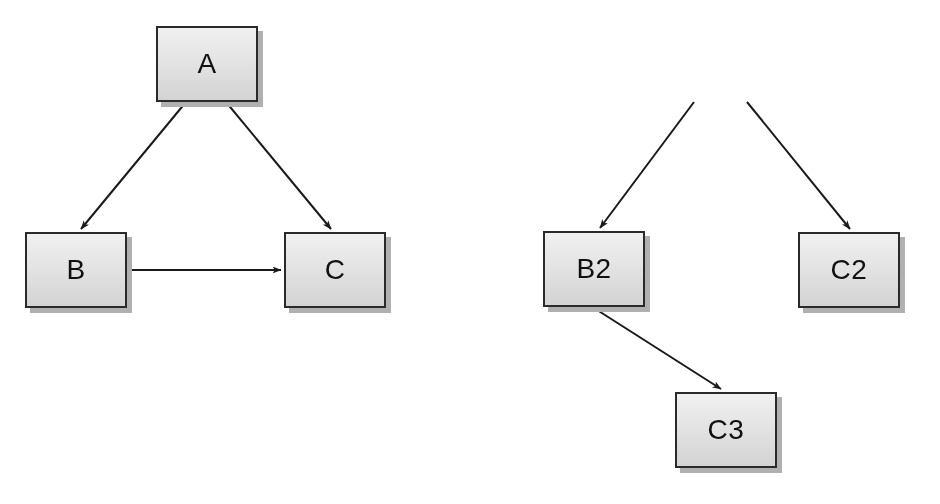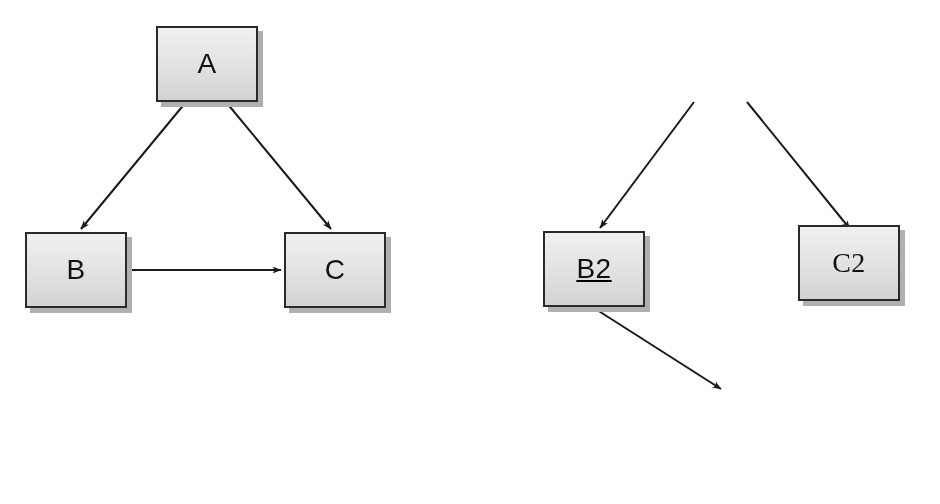--- a/index.html
+++ b/index.html
@@ -45,22 +45,22 @@
     color: #111111;
     line-height: 1;
     letter-spacing: 0.5px;
     user-select: none;
   }
   
   .node-A  { left: 156px; top: 26px;  }
   .node-B  { left: 25px;  top: 232px; }
   .node-C  { left: 284px; top: 232px; }
   .node-A2 { left: 670px; top: 25px;  }
-  .node-B2 { left: 543px; top: 231px; text-decoration: underline; }
-  .node-C2 { left: 798px; top: 225px; font-family: Liberation Serif, serif; }
+  .node-B2 { left: 543px; top: 231px; }
+  .node-C2 { left: 798px; top: 232px; }
   .node-C3 { left: 675px; top: 392px; }
 </style>
 </head>
 <body>
 
 <div class="canvas">
 
   <svg class="edges-layer" width="940" height="504" viewBox="0 0 940 504" xmlns="http://www.w3.org/2000/svg">
     <defs>
       <marker id="arrowhead" markerWidth="12" markerHeight="10" refX="8.5" refY="3.5" orient="auto" markerUnits="userSpaceOnUse">
@@ -84,14 +84,17 @@
   <div class="node node-C">
     <span class="label">C</span>
   </div>
 
   <div class="node node-B2">
     <span class="label">B2</span>
   </div>
   <div class="node node-C2">
     <span class="label">C2</span>
   </div>
+  <div class="node node-C3">
+    <span class="label">C3</span>
+  </div>
 
 </div>
 
 </body></html>

